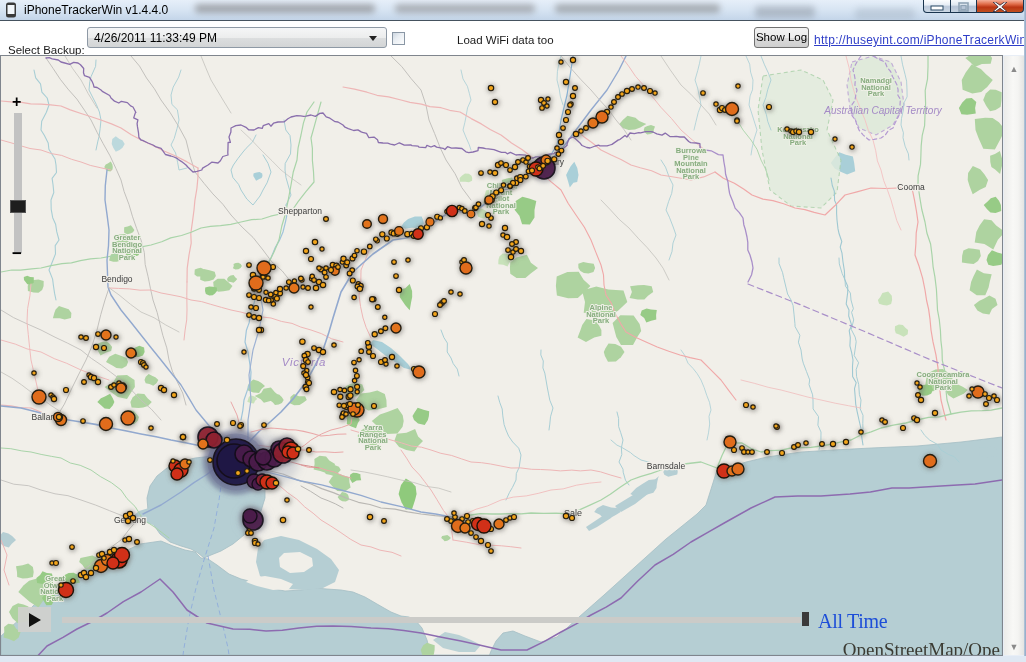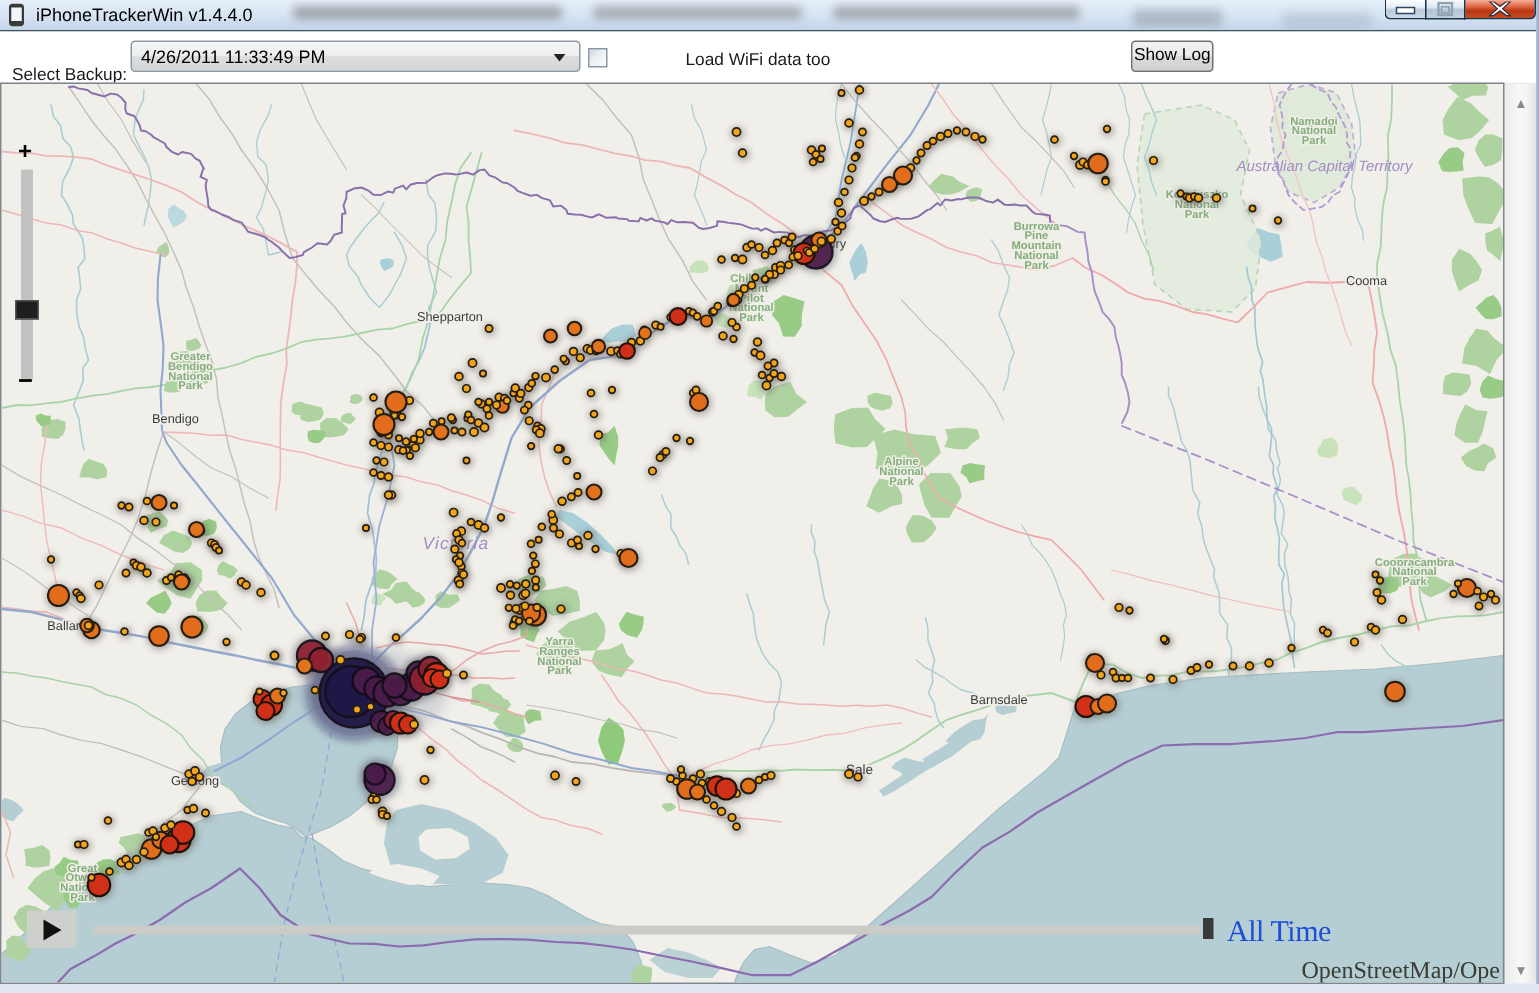--- a/index.html
+++ b/index.html
@@ -24,21 +24,21 @@
 #zoomctl{position:absolute;left:8px;top:40px;width:20px;}
 #zplus{position:absolute;left:3px;top:-3px;font-size:16px;font-weight:bold;color:#000;}
 #ztrack{position:absolute;left:5px;top:17px;width:8px;height:140px;background:#c2c2c2;}
 #zhandle{position:absolute;left:1px;top:104px;width:16px;height:13px;background:#1e1e1e;border:1px solid #555;box-sizing:border-box;}
 #zminus{position:absolute;left:3px;top:148px;font-size:17px;font-weight:bold;color:#000;}
 #playbtn{position:absolute;left:17px;top:551px;width:33px;height:25px;background:rgba(208,208,205,0.92);}
 #ptri{position:absolute;left:11px;top:6px;width:0;height:0;border-top:7px solid transparent;border-bottom:7px solid transparent;border-left:12px solid #111;}
 #slider{position:absolute;left:61px;top:561px;width:739px;height:6px;background:#cbcbc8;}
 #shandle{position:absolute;left:801px;top:556px;width:7px;height:14px;background:#3a3a3a;}
 #alltime{position:absolute;left:817px;top:554px;font-family:"Liberation Serif",serif;font-size:20px;letter-spacing:-0.3px;color:#1d4ed8;}
-#attrib{position:absolute;right:2px;top:583px;font-family:"Liberation Serif",serif;font-size:16px;color:#3b3b33;white-space:nowrap;}
+#attrib{position:absolute;right:2px;top:583px;font-family:"Liberation Serif",serif;font-size:19px;color:#3b3b33;white-space:nowrap;}
 #sbar{position:absolute;left:1004px;top:56px;width:20px;height:599px;background:linear-gradient(90deg,#ececea 0%,#f8f8f6 45%,#f4f4f2 70%,#e4e4e2 100%);}
 #sup{position:absolute;left:0;top:8px;width:20px;text-align:center;font-size:9px;color:#8a8a8a;}
 #sdown{position:absolute;left:0;top:586px;width:20px;text-align:center;font-size:9px;color:#8a8a8a;}
 #redge{position:absolute;left:1024px;top:0;width:2px;height:662px;background:linear-gradient(90deg,#b6c8dd,#8fa8c4);}
 #bedge{position:absolute;left:0;top:656px;width:1026px;height:6px;background:#dfe8f3;}
 </style></head><body>
 <div id="win">
 <div id="titlebar">
  <div class="smudge" style="left:195px;top:4px;width:180px;height:9px;background:rgba(95,90,88,0.45)"></div>
  <div class="smudge" style="left:395px;top:4px;width:140px;height:9px;background:rgba(100,95,92,0.40)"></div>
@@ -65,20 +65,21 @@
 <div id="toolbar">
 </div>
 <div id="lbl1">Select Backup:</div>
 <div id="combo">
       <span>4/26/2011 11:33:49 PM</span>
       <div id="carrow"></div>
     </div>
 <div id="cbox"></div>
 <div id="lbl2">Load WiFi data too</div>
 <div id="showlog">Show Log</div>
+<div id="link">http://huseyint.com/iPhoneTracerkWin</div>
 <div id="mapwrap">
 <svg id="map" xmlns="http://www.w3.org/2000/svg" viewBox="0 56 1001 599" width="1001" height="599" preserveAspectRatio="none">
         <defs>
           <filter id="hb" x="-60%" y="-60%" width="220%" height="220%">
             <feGaussianBlur stdDeviation="2.3"></feGaussianBlur>
           </filter>
           <filter id="hb2" x="-60%" y="-60%" width="220%" height="220%">
             <feGaussianBlur stdDeviation="4"></feGaussianBlur>
           </filter>
         </defs>

